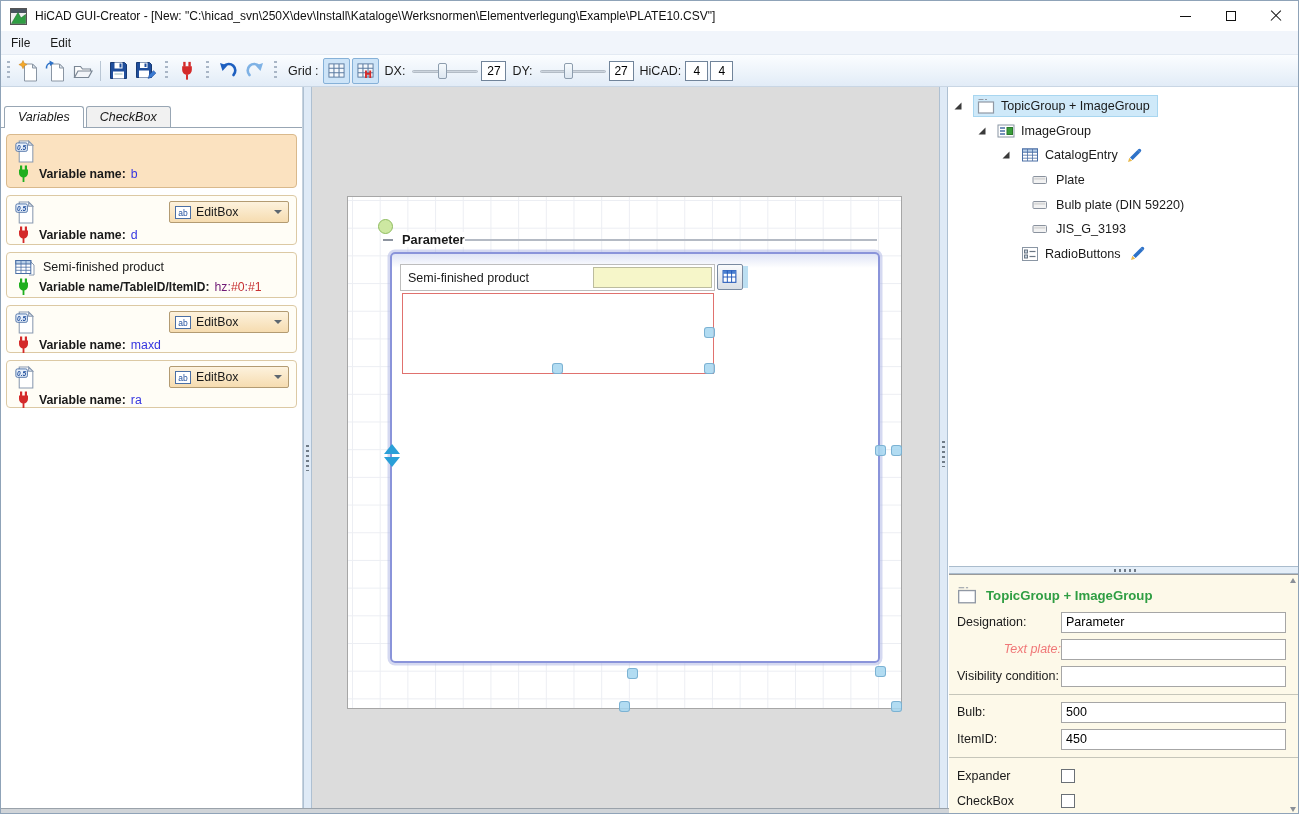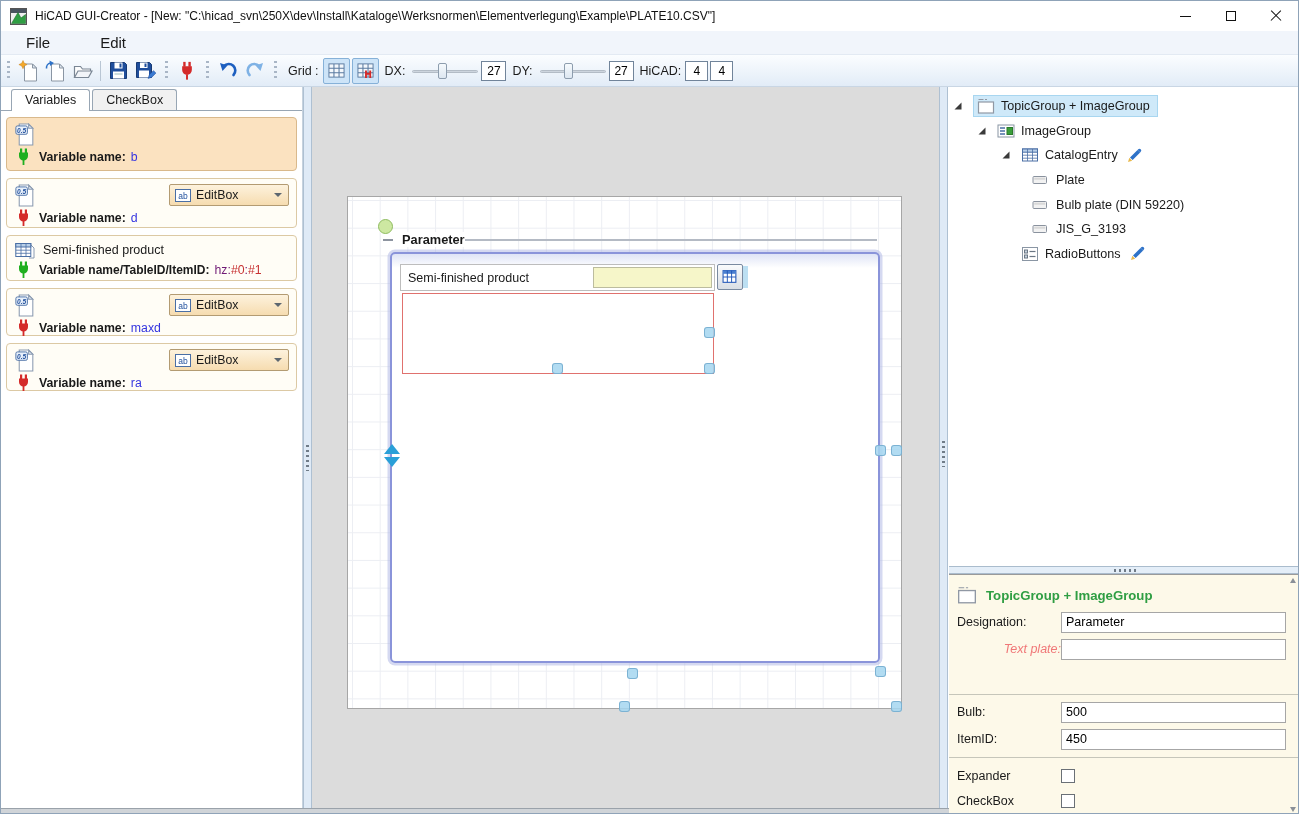--- a/index.html
+++ b/index.html
@@ -14,38 +14,38 @@
   .winbtns { position:absolute; right:0; top:0; height:30px; display:flex; }
   .winbtn { width:45px; height:30px; display:flex; align-items:center; justify-content:center; }
   .glyph-min { width:11px; height:1px; background:#111; }
   .glyph-max { width:10px; height:10px; border:1px solid #111; }
   .glyph-close { position:relative; width:12px; height:12px; }
   .glyph-close:before,.glyph-close:after { content:""; position:absolute; left:-1px; top:5px; width:14px; height:1.3px; background:#111; }
   .glyph-close:before { transform:rotate(45deg); } .glyph-close:after { transform:rotate(-45deg); }
 
   
   .menubar { position:absolute; left:0; top:30px; width:100%; height:24px; background:#f1f5fb; display:flex; align-items:center; border-bottom:1px solid #e3eaf3; }
-  .menuitem { padding:3px 25px; font-size:15px; }
+  .menuitem { padding:3px 10px; font-size:12px; }
 
   
   .toolbar { position:absolute; left:0; top:54px; width:100%; height:32px; background:linear-gradient(180deg,#fbfdff,#e2ecf7); border-bottom:1px solid #c9d6e4; display:flex; align-items:center; }
   .tb-grip { width:3px; height:20px; margin:0 5px 0 6px; background-image:repeating-linear-gradient(180deg,#a9b6c6 0 2px, transparent 2px 5px); }
   .tb-sep { width:1px; height:20px; background:#b9c6d4; margin:0 4px; }
   .tbtn { width:27px; height:26px; display:flex; align-items:center; justify-content:center; border-radius:2px; }
   .tbtn.toggled { background:#cde4f8; border:1px solid #86b1d8; }
   .tb-label { font-size:12.5px; margin:0 4px 0 6px; }
   .slider { position:relative; width:66px; height:18px; margin:0 3px; }
   .slider .track { position:absolute; left:0; right:0; top:8px; height:3px; background:#cdd5de; border:1px solid #b3bcc6; border-radius:2px; }
   .slider .thumb { position:absolute; top:1px; width:9px; height:16px; background:linear-gradient(180deg,#f6fafd,#dde7f1); border:1px solid #8d9dae; border-radius:2px; }
   .valbox { width:25px; height:20px; border:1px solid #71849a; background:#fff; text-align:center; font-size:12px; font-family:"Liberation Sans",sans-serif; padding:0; }
   .valbox.sm { width:23px; }
 
   
   .left-panel { position:absolute; left:0; top:86px; width:302px; height:721px; background:#fff; border-right:1px solid #c6d2de; }
-  .tabs { position:relative; height:24px; padding-left:10px; display:flex; align-items:flex-end; border-bottom:1px solid #98a6b4; }
+  .tabs { position:relative; height:41px; padding-left:3px; display:flex; align-items:flex-end; border-bottom:1px solid #98a6b4;font-style:italic; }
   .tab { padding:3px 13px 3px; font-size:12.5px; border:1px solid #98a6b4; border-bottom:none; border-radius:3px 3px 0 0; background:#f1f1f1; margin-right:2px; position:relative; }
   .tab.active { background:#fff; z-index:2; margin-bottom:-1px; padding-bottom:4px; }
   .cards { padding:6px 5px; }
   .card { position:relative; border:1px solid #dcc9a4; border-radius:4px; background:#fffdf6; margin-bottom:7px; padding:5px 8px; }
   .card.selected { background:#fbe2c0; border-color:#d9b98c; }
   .card .row1 { height:23px; display:flex; align-items:center; }
   .card .row2 { margin-top:2px; display:flex; align-items:center; }
   .card .row2 .plug { margin:0 9px 0 2px; }
   .vlabel { font-weight:bold; font-size:12.3px; }
   .vvalue { font-size:12.3px; margin-left:5px; color:#3535e0; }
@@ -548,20 +548,24 @@
     </div>
 
     <div class="prow" style="top:36px;">
       <span class="plabel">Designation:</span>
       <input class="pinput" value="Parameter" style="">
     </div>
     <div class="prow" style="top:63px;">
       <span class="plabel pink">Text plate:</span>
       <input class="pinput" value="" style="">
     </div>
+    <div class="prow" style="top:90px;">
+      <span class="plabel">Visibility condition:</span>
+      <input class="pinput" value="" style="">
+    </div>
 
     <div class="psep" style="top:119px;"></div>
 
     <div class="prow" style="top:126px;">
       <span class="plabel">Bulb:</span>
       <input class="pinput" value="500" style="">
     </div>
     <div class="prow" style="top:153px;">
       <span class="plabel">ItemID:</span>
       <input class="pinput" value="450" style="">

